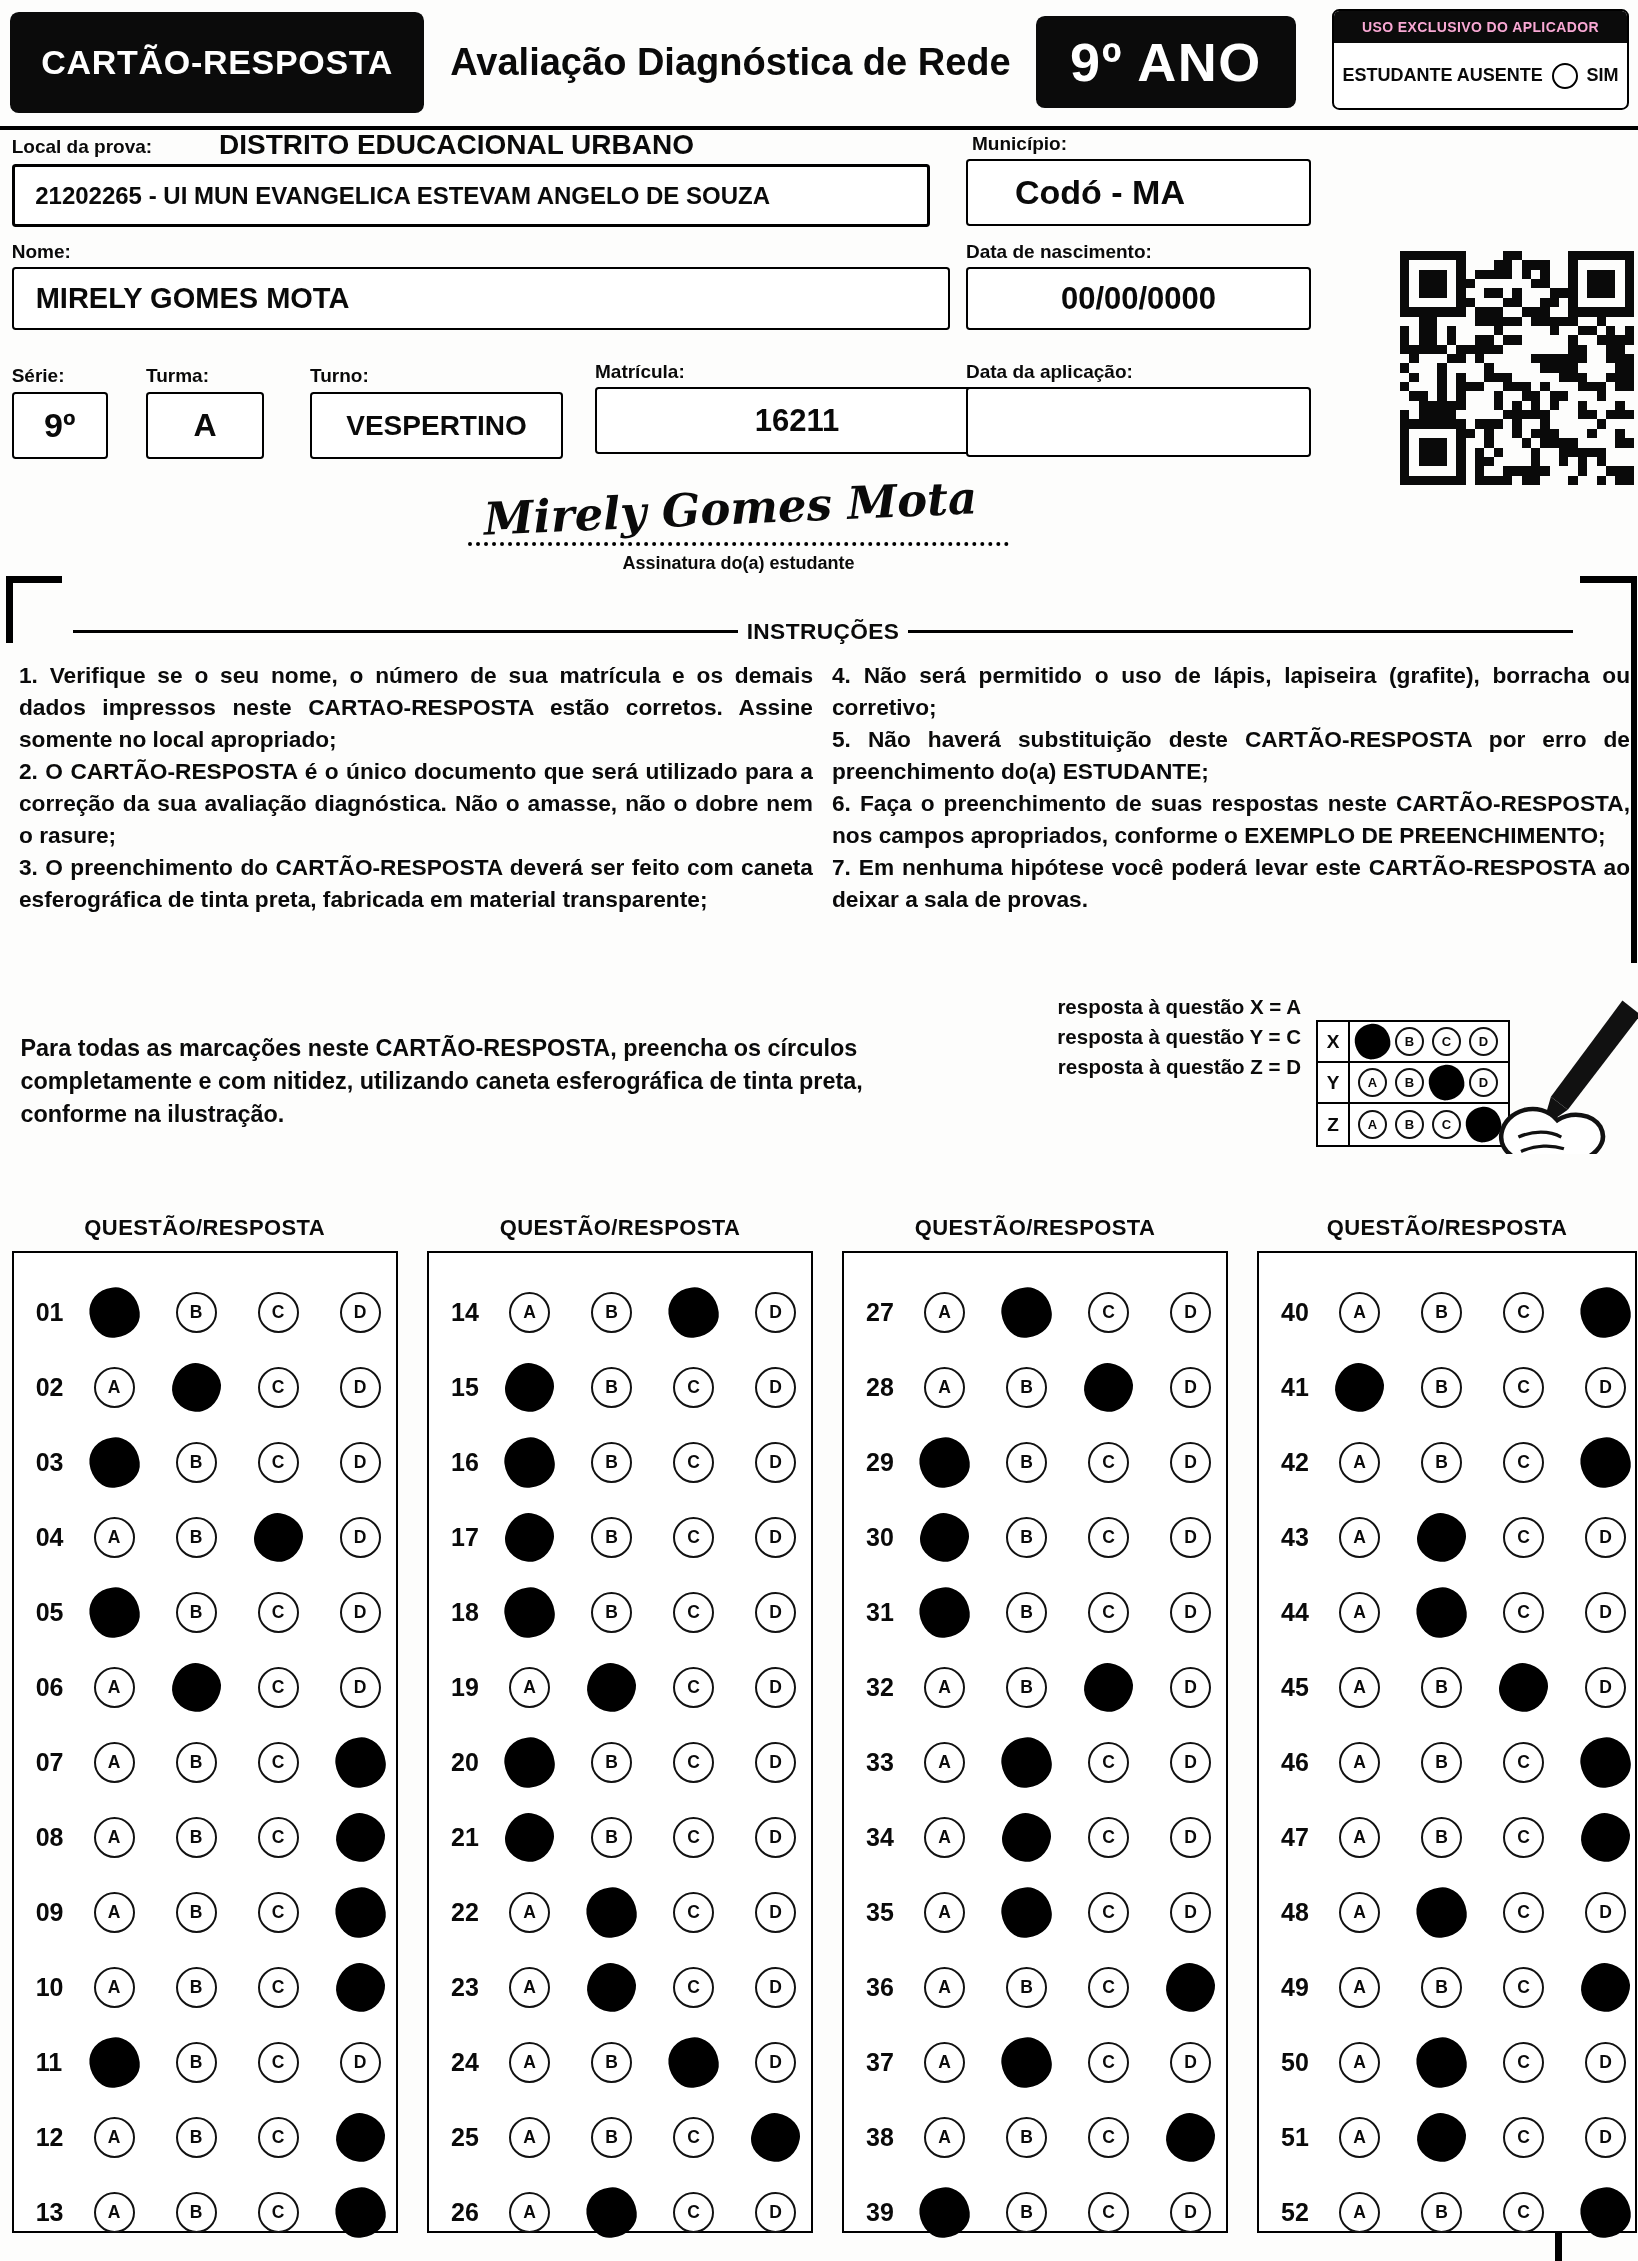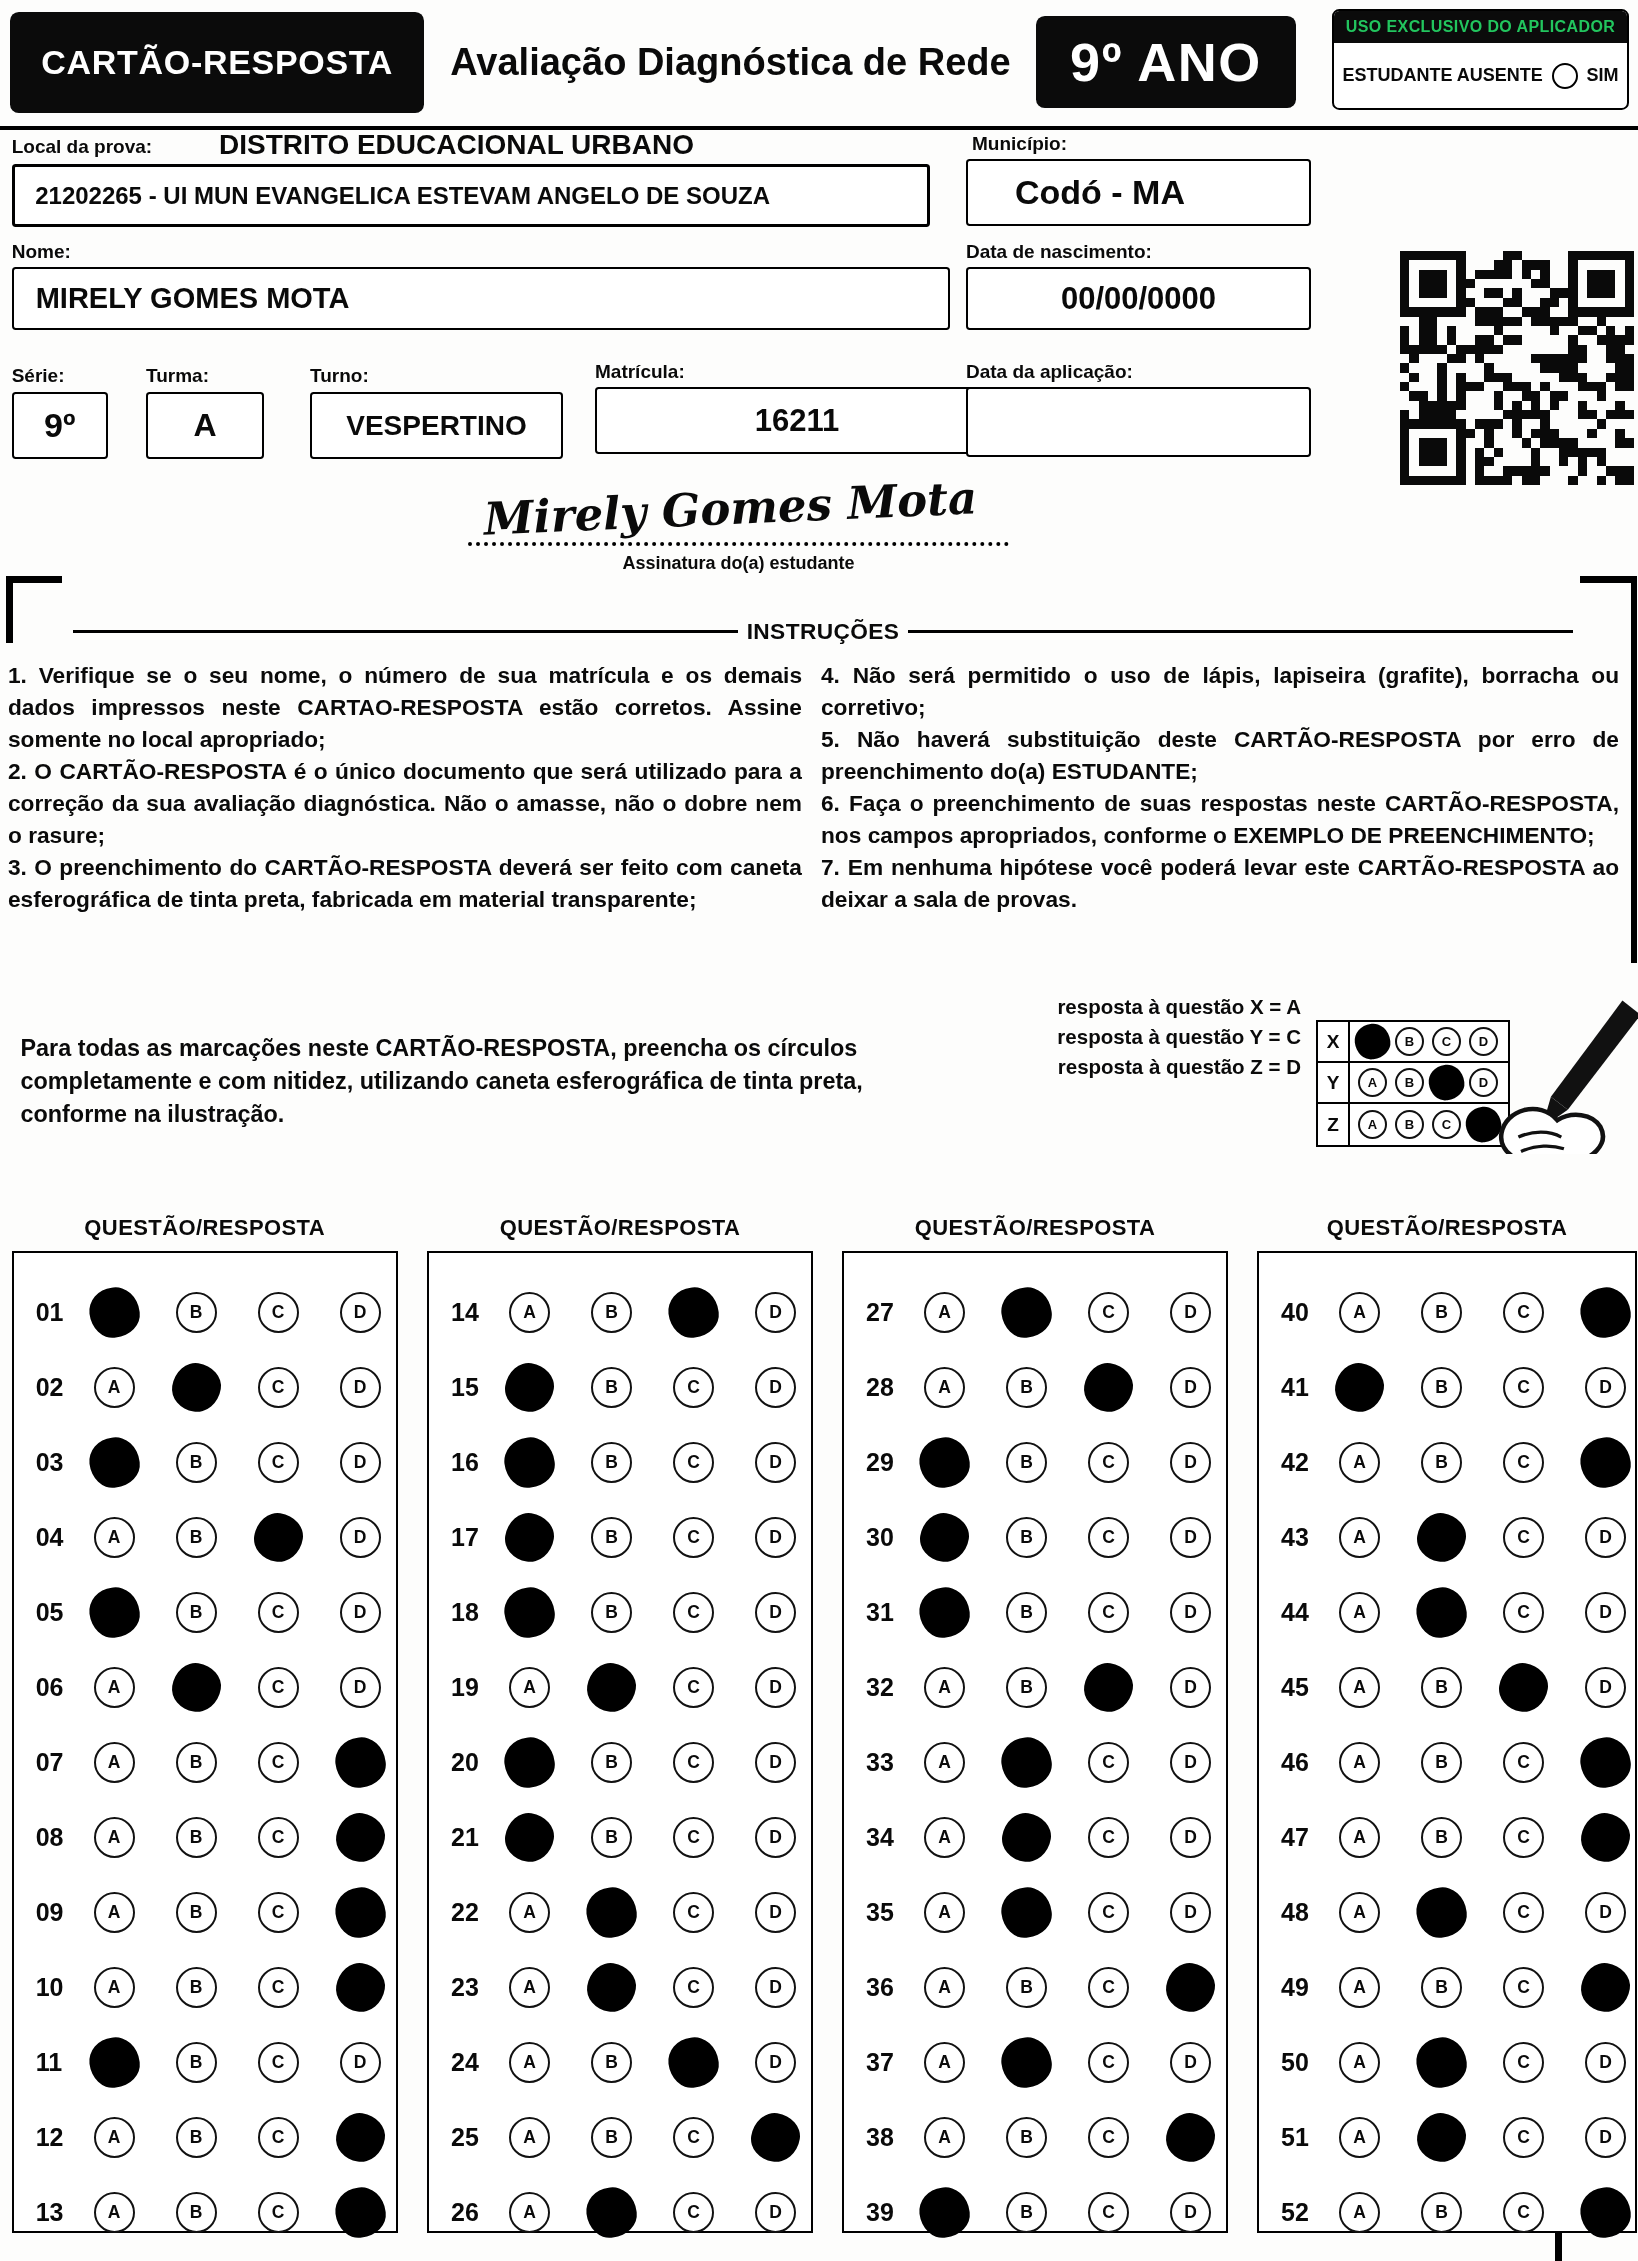--- a/index.html
+++ b/index.html
@@ -7,22 +7,22 @@
   .page{position:relative;width:1639px;height:2261px;background:#fdfdfc;overflow:hidden;
         font-family:"Liberation Sans",sans-serif;color:#0a0a0a;margin:0 auto}
   
   .hdr-black{position:absolute;background:#0b0b0b;color:#fff;display:flex;align-items:center;justify-content:center;
              font-weight:bold;border-radius:8.8px}
   .card-title{left:10.2px;top:11.7px;width:414px;height:101px;font-size:34px;letter-spacing:0.7px}
   .exam-title{position:absolute;left:431px;top:11.7px;width:599px;height:101px;display:flex;align-items:center;justify-content:center;
               font-weight:bold;font-size:38px}
   .grade-box{left:1036px;top:16px;width:260px;height:92px;font-size:54px;letter-spacing:1.5px}
   .aplicador{position:absolute;left:1332px;top:8.8px;width:297px;height:101px;border:2.9px solid #000;border-radius:7.3px;overflow:hidden;background:#fff}
-  .aplicador-strip{background:#0b0b0b;color:#22c55e;height:32px;display:flex;align-items:center;justify-content:center;
-                   font-weight:bold;font-size:16px;letter-spacing:0.4px}
+  .aplicador-strip{background:#0b0b0b;color:#f9a8d4;height:32px;display:flex;align-items:center;justify-content:center;
+                   font-weight:bold;font-size:14px;letter-spacing:0.4px}
   .aplicador-body{height:66px;display:flex;align-items:center;justify-content:center;gap:8.8px;font-weight:bold;font-size:18px}
   .absent-circle{width:26px;height:26px;border:2.2px solid #000;border-radius:50%;display:inline-block;background:#fff}
   .hdr-rule{position:absolute;left:0;top:126px;width:1639px;height:3.7px;background:#000}
   
   .flabel{position:absolute;font-weight:bold;font-size:19px}
   .fvalue{position:absolute;font-weight:bold}
   .fbox{position:absolute;border:2.9px solid #000;border-radius:3.7px;display:flex;align-items:center;font-weight:bold;background:#fff}
   .center{justify-content:center}
   
   .qr{position:absolute;left:1400px;top:251px;width:234px;height:234px;fill:#0a0a0a}
@@ -33,21 +33,21 @@
              transform:rotate(-2.5deg);white-space:nowrap}
   .sig-label{position:absolute;left:468px;top:553px;width:541px;text-align:center;font-weight:bold;font-size:18px}
   
   .bracket-tl{position:absolute;left:5.8px;top:576px;width:56px;height:67px;border-left:7.3px solid #000;border-top:7.3px solid #000}
   .bracket-tr{position:absolute;right:2.2px;top:576px;width:57px;height:387px;border-right:6.6px solid #000;border-top:7.3px solid #000}
   .bracket-br{position:absolute;left:1555px;top:2213px;width:7.3px;height:48px;background:#000}
   
   .inst-head{position:absolute;left:73px;top:618px;width:1500px;display:flex;align-items:center;justify-content:center;gap:9px;
              font-weight:bold;font-size:22.7px;letter-spacing:0.4px}
   .hline{height:3.7px;background:#000;flex:1 1 auto}
-  .instructions{position:absolute;left:8px;top:659px;width:1617px;display:flex;gap:19px}
+  .instructions{position:absolute;left:19px;top:659px;width:1617px;display:flex;gap:19px}
   .inst-col{width:794px;font-size:22.7px;font-weight:600;line-height:32px;text-align:justify}
   .inst-col p{margin:0}
   
   .mark-note{position:absolute;left:20.5px;top:1032px;width:855px;font-weight:bold;font-size:23.4px;line-height:33px}
   .ex-captions{position:absolute;left:979px;top:992px;width:322px;text-align:right;font-weight:bold;font-size:20.5px;line-height:30px}
   .example-grid{position:absolute;left:1316px;top:1020px;width:194px;border:2.9px solid #000;background:#fff}
   .ex-row{display:flex;align-items:center;height:41px;border-bottom:2.2px solid #000;padding-right:4.4px}
   .ex-row:last-child{border-bottom:none}
   .ex-label{width:32px;height:100%;border-right:2.2px solid #000;display:flex;align-items:center;justify-content:center;
             font-weight:bold;font-size:19px;flex:0 0 32px}

